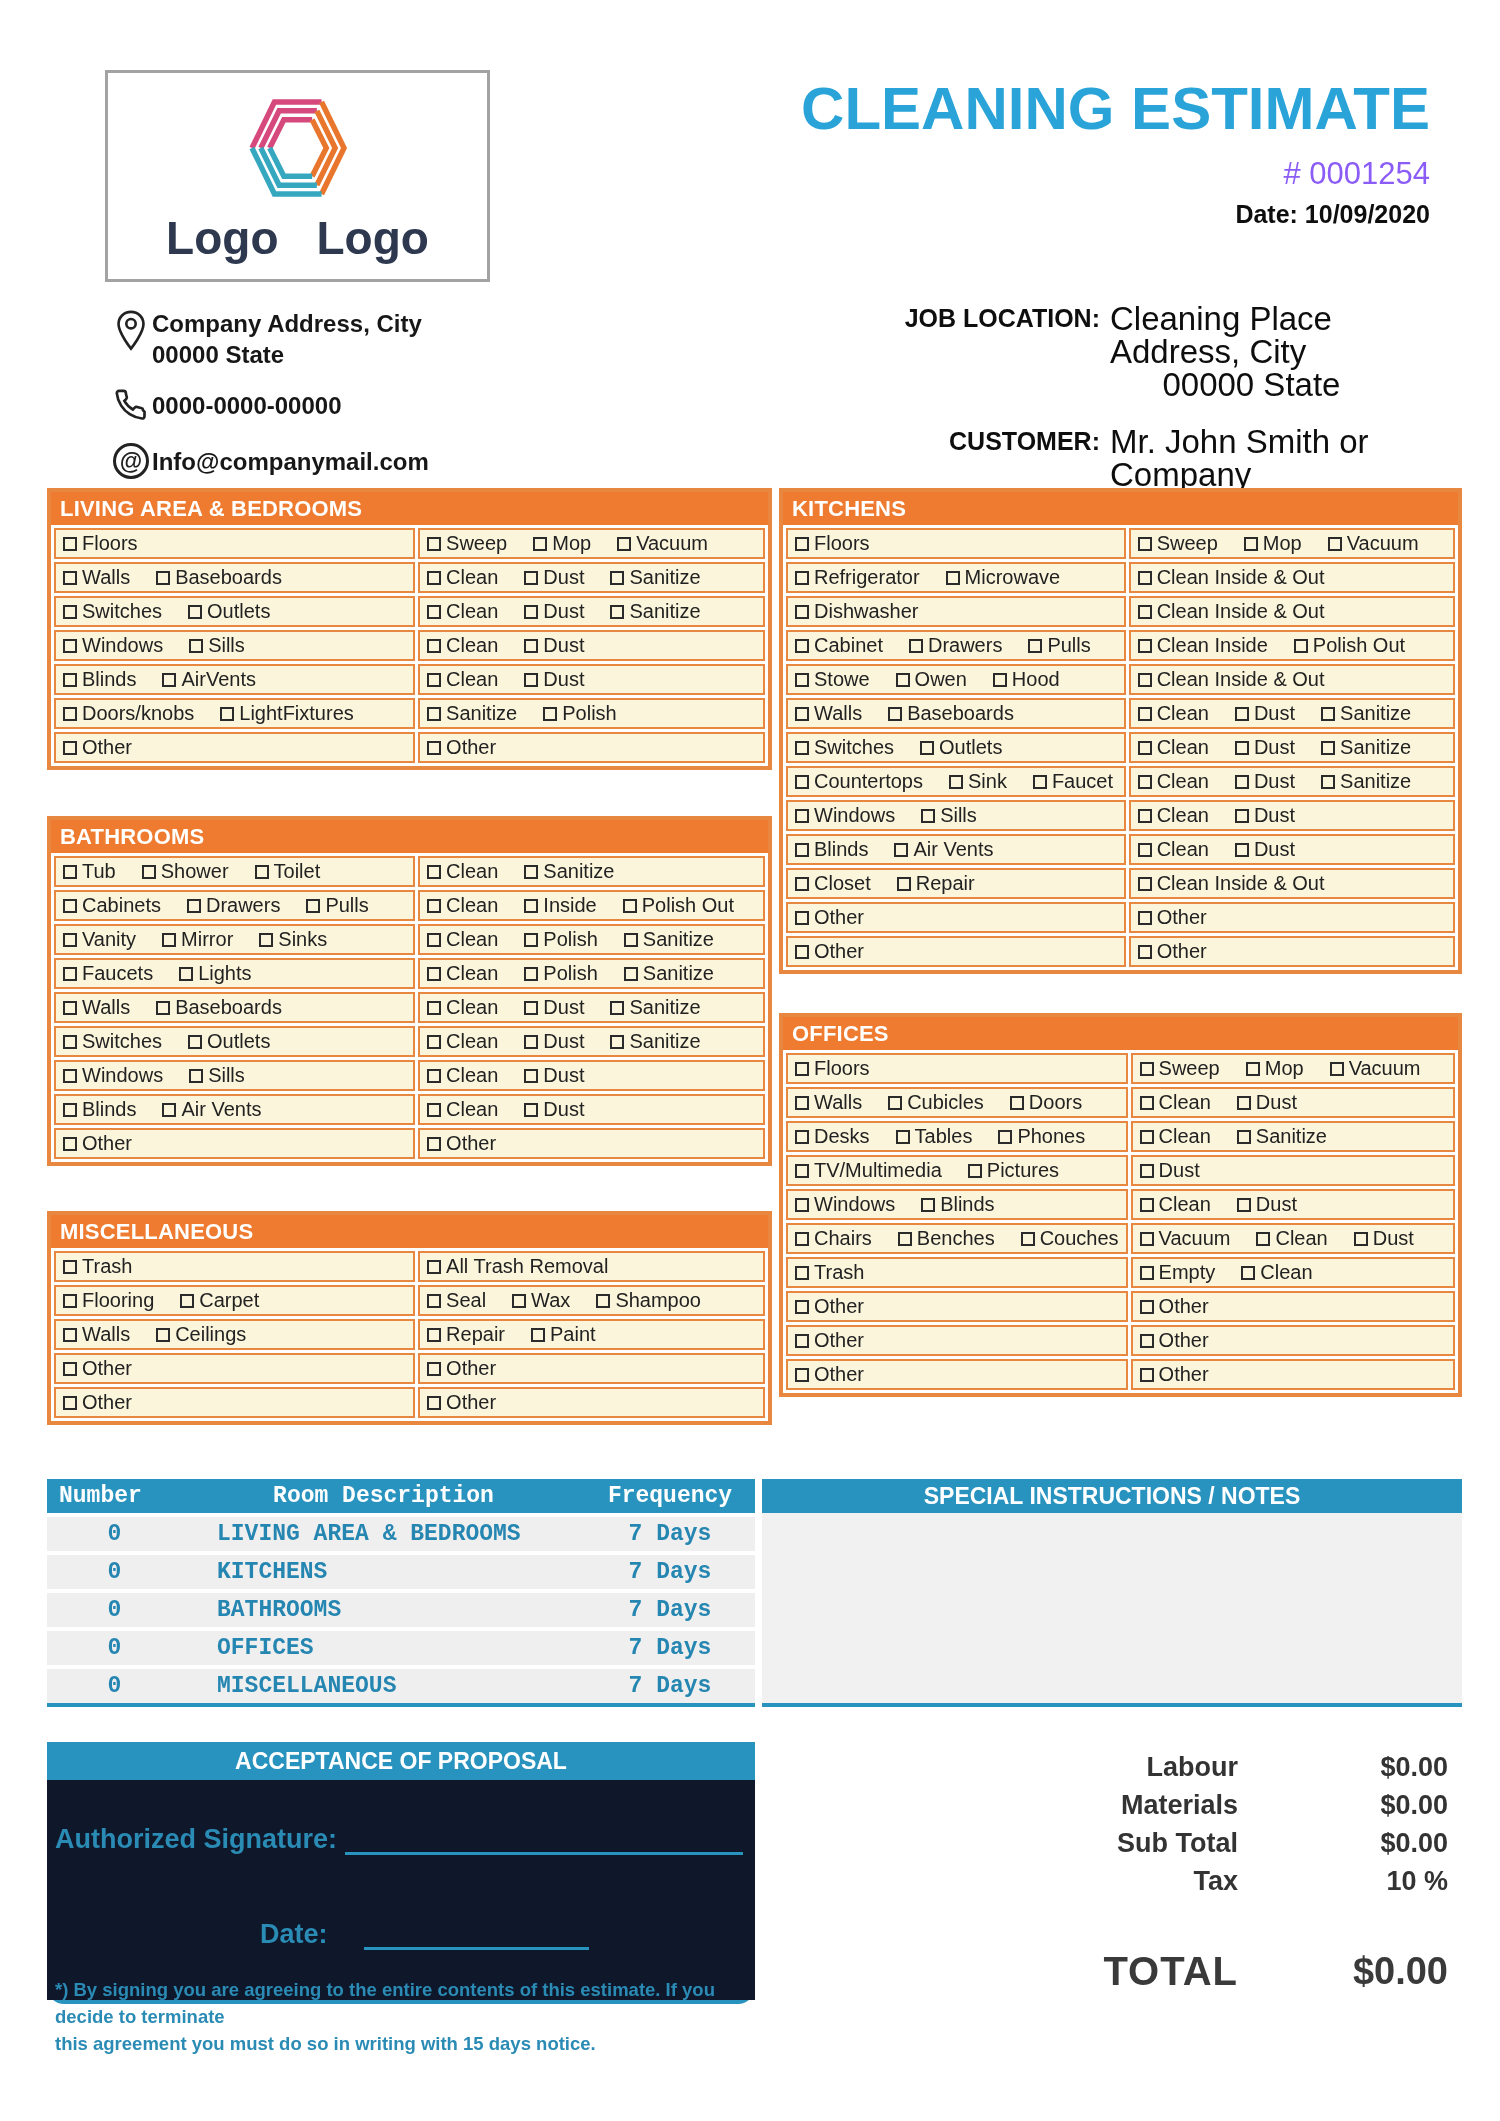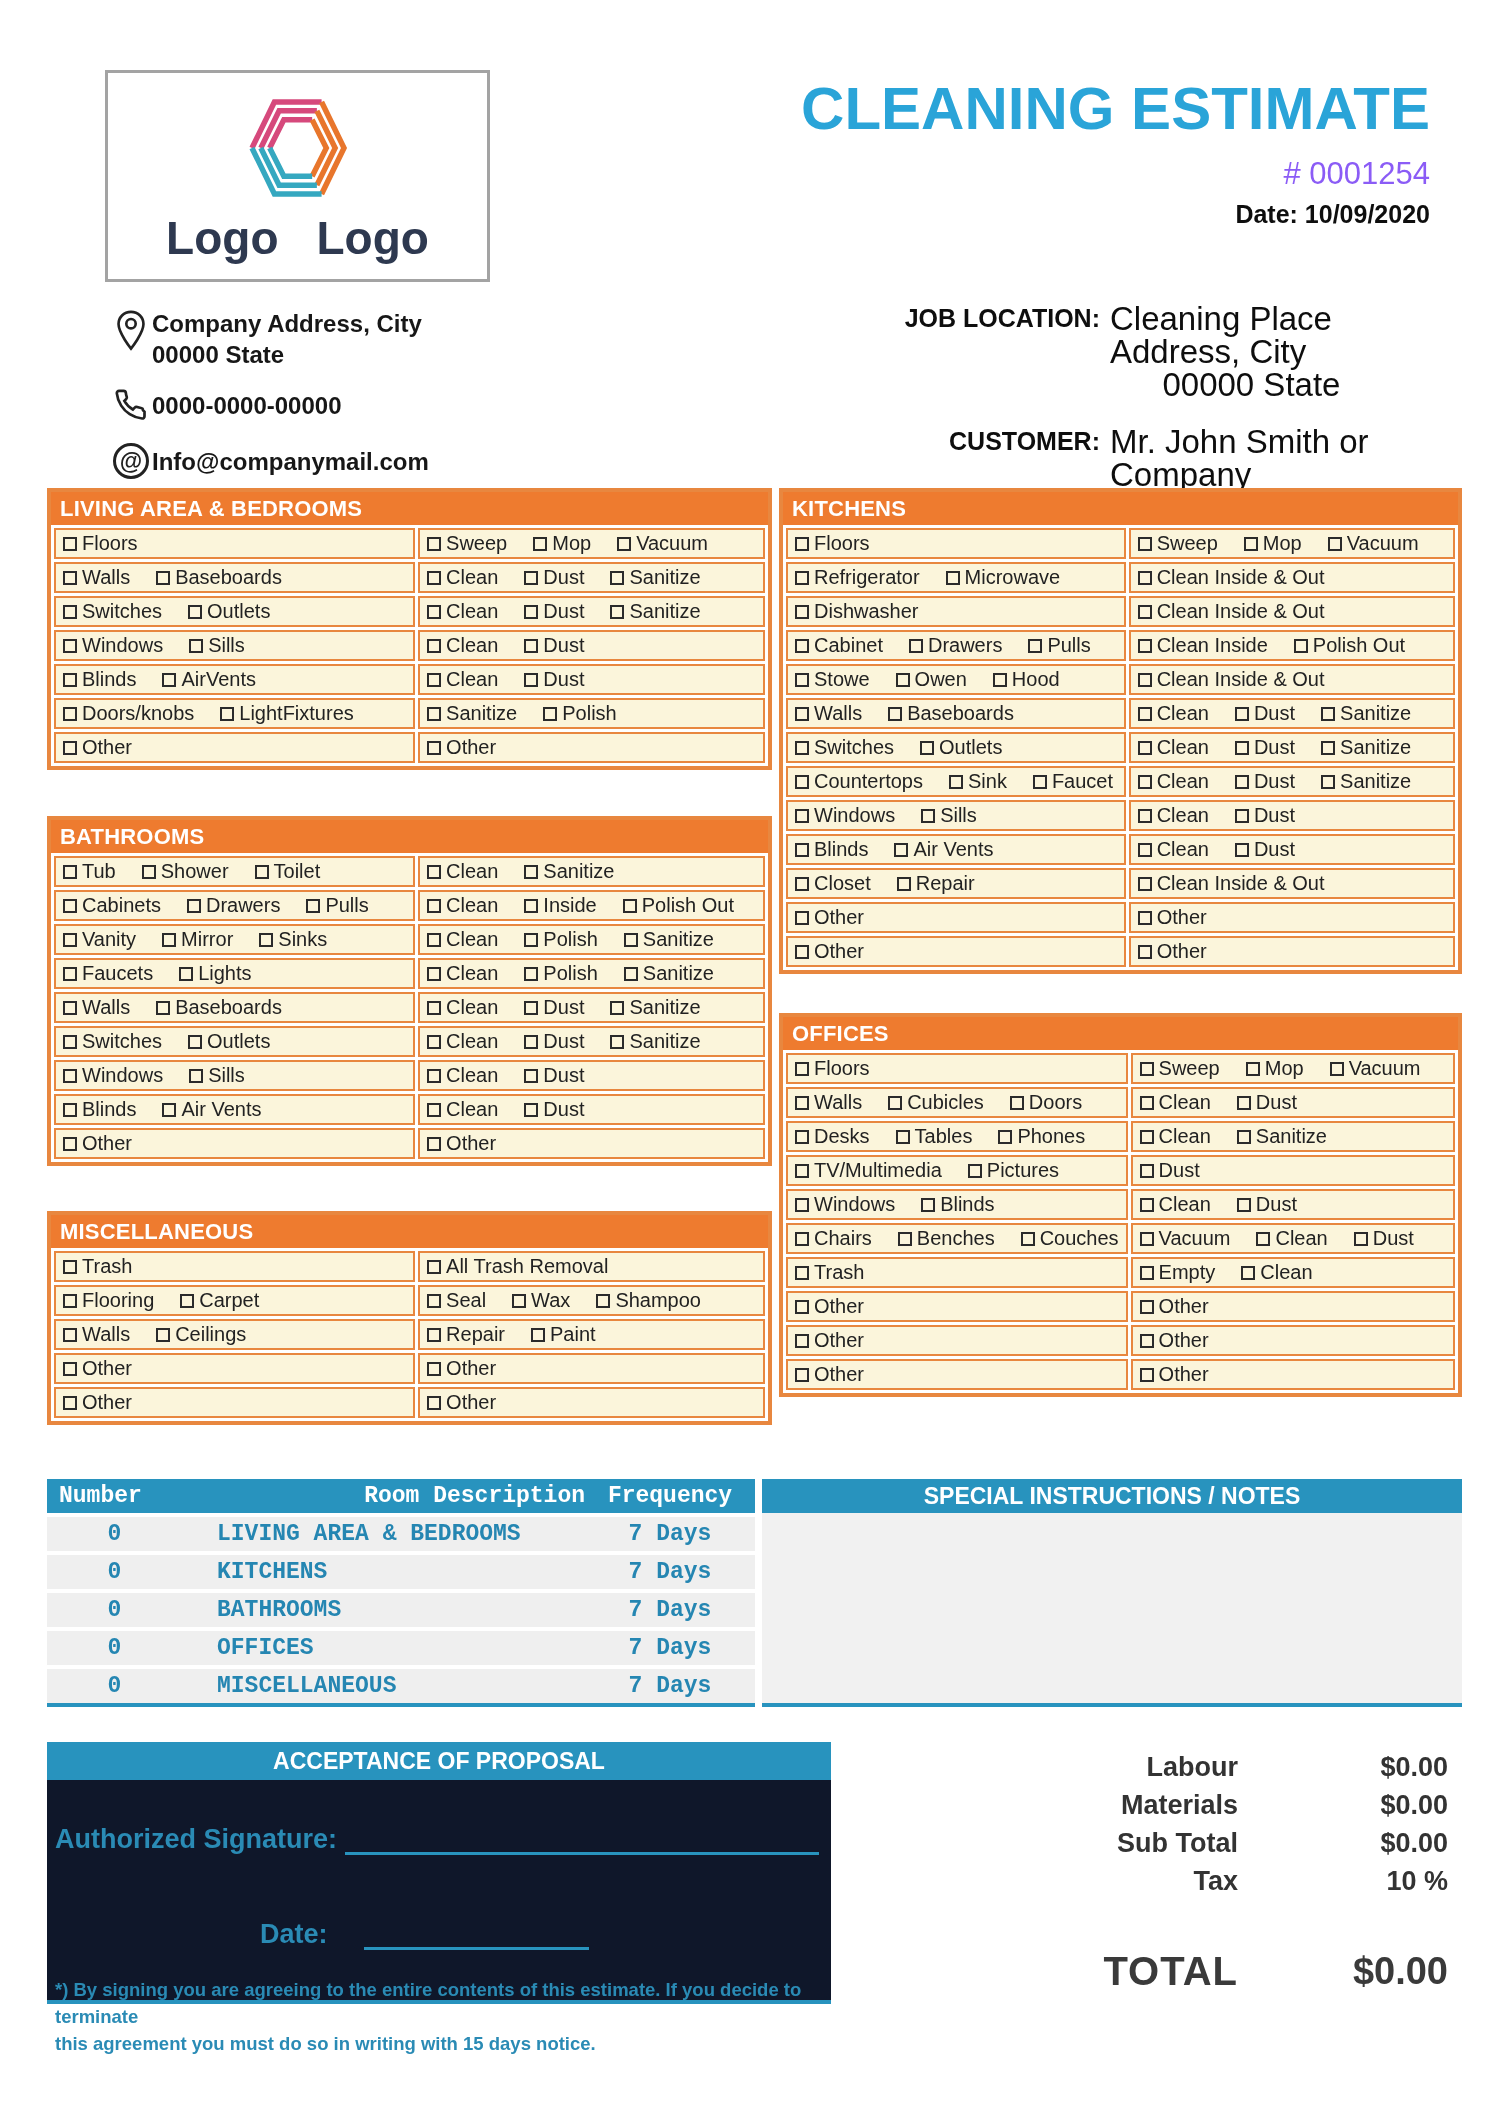--- a/index.html
+++ b/index.html
@@ -49,36 +49,36 @@
   .cell-flex { display:flex; align-items:center; gap:26px; }
   .ck-item { display:flex; align-items:center; font-size:20px; color:#222; white-space:nowrap; }
   .ck-box { width:14px; height:14px; border:2px solid #2b2b2b; background:transparent;
             display:inline-block; margin-right:5px; flex:0 0 14px; }
 
   
   .summary { position:absolute; left:47px; top:1479px; width:708px; border-bottom:4px solid #2893be;font-family:Liberation Mono, monospace; }
   .sum-header { background:#2893be; color:#fff; font-weight:bold; font-size:23px;
                 display:grid; grid-template-columns:135px 1fr 170px; height:34px; line-height:34px; }
   .sum-header .h-num { padding-left:12px; }
-  .sum-header .h-desc { text-align:right; }
+  .sum-header .h-desc { text-align:center; }
   .sum-header .h-freq { text-align:center; }
   .sum-row { background:#efefef; color:#2586b2; font-weight:bold; font-size:23px;
              display:grid; grid-template-columns:135px 1fr 170px; height:34px; line-height:34px;
              margin-top:4px; }
   .sum-row .c-num { text-align:center; }
   .sum-row .c-desc { padding-left:35px; }
   .sum-row .c-freq { text-align:center; }
 
   .notes { position:absolute; left:762px; top:1479px; width:700px; border-bottom:4px solid #2893be; }
   .notes-header { background:#2893be; color:#fff; font-weight:bold; font-size:23px;
                   height:34px; line-height:34px; text-align:center; }
   .notes-body { background:#f1f1f1; height:190px; padding:8px 10px; font-size:20px; color:#333; }
 
   
-  .acceptance { position:absolute; left:47px; top:1742px; width:784px; border-bottom:4px solid #2893be; }
+  .acceptance { position:absolute; left:47px; top:1742px; width:708px; border-bottom:4px solid #2893be;border-radius:17px; }
   .acc-header { background:#2893be; color:#fff; font-weight:bold; font-size:23px;
                 height:38px; line-height:38px; text-align:center; }
   .acc-body { background:#0f172a; height:220px; padding:14px 12px 0 8px; }
   .sig-row { display:flex; align-items:flex-end; margin-top:30px; }
   .sig-label { font-size:27px; font-weight:bold; color:#2a8bb5; white-space:nowrap; }
   .sig-line { flex:1; border-bottom:3px solid #2893be; height:30px; margin-left:8px; }
   .date-row { display:flex; align-items:center; margin-top:64px;gap:28px; }
   .date-label { font-size:27px; font-weight:bold; color:#2a8bb5; margin-left:205px; white-space:nowrap; }
   .date-line { width:225px; border-bottom:3px solid #2893be; height:30px; margin-left:8px; }
   .footnote { margin-top:26px; font-size:18.5px; font-weight:bold; color:#2a8bb5; line-height:27px; }

